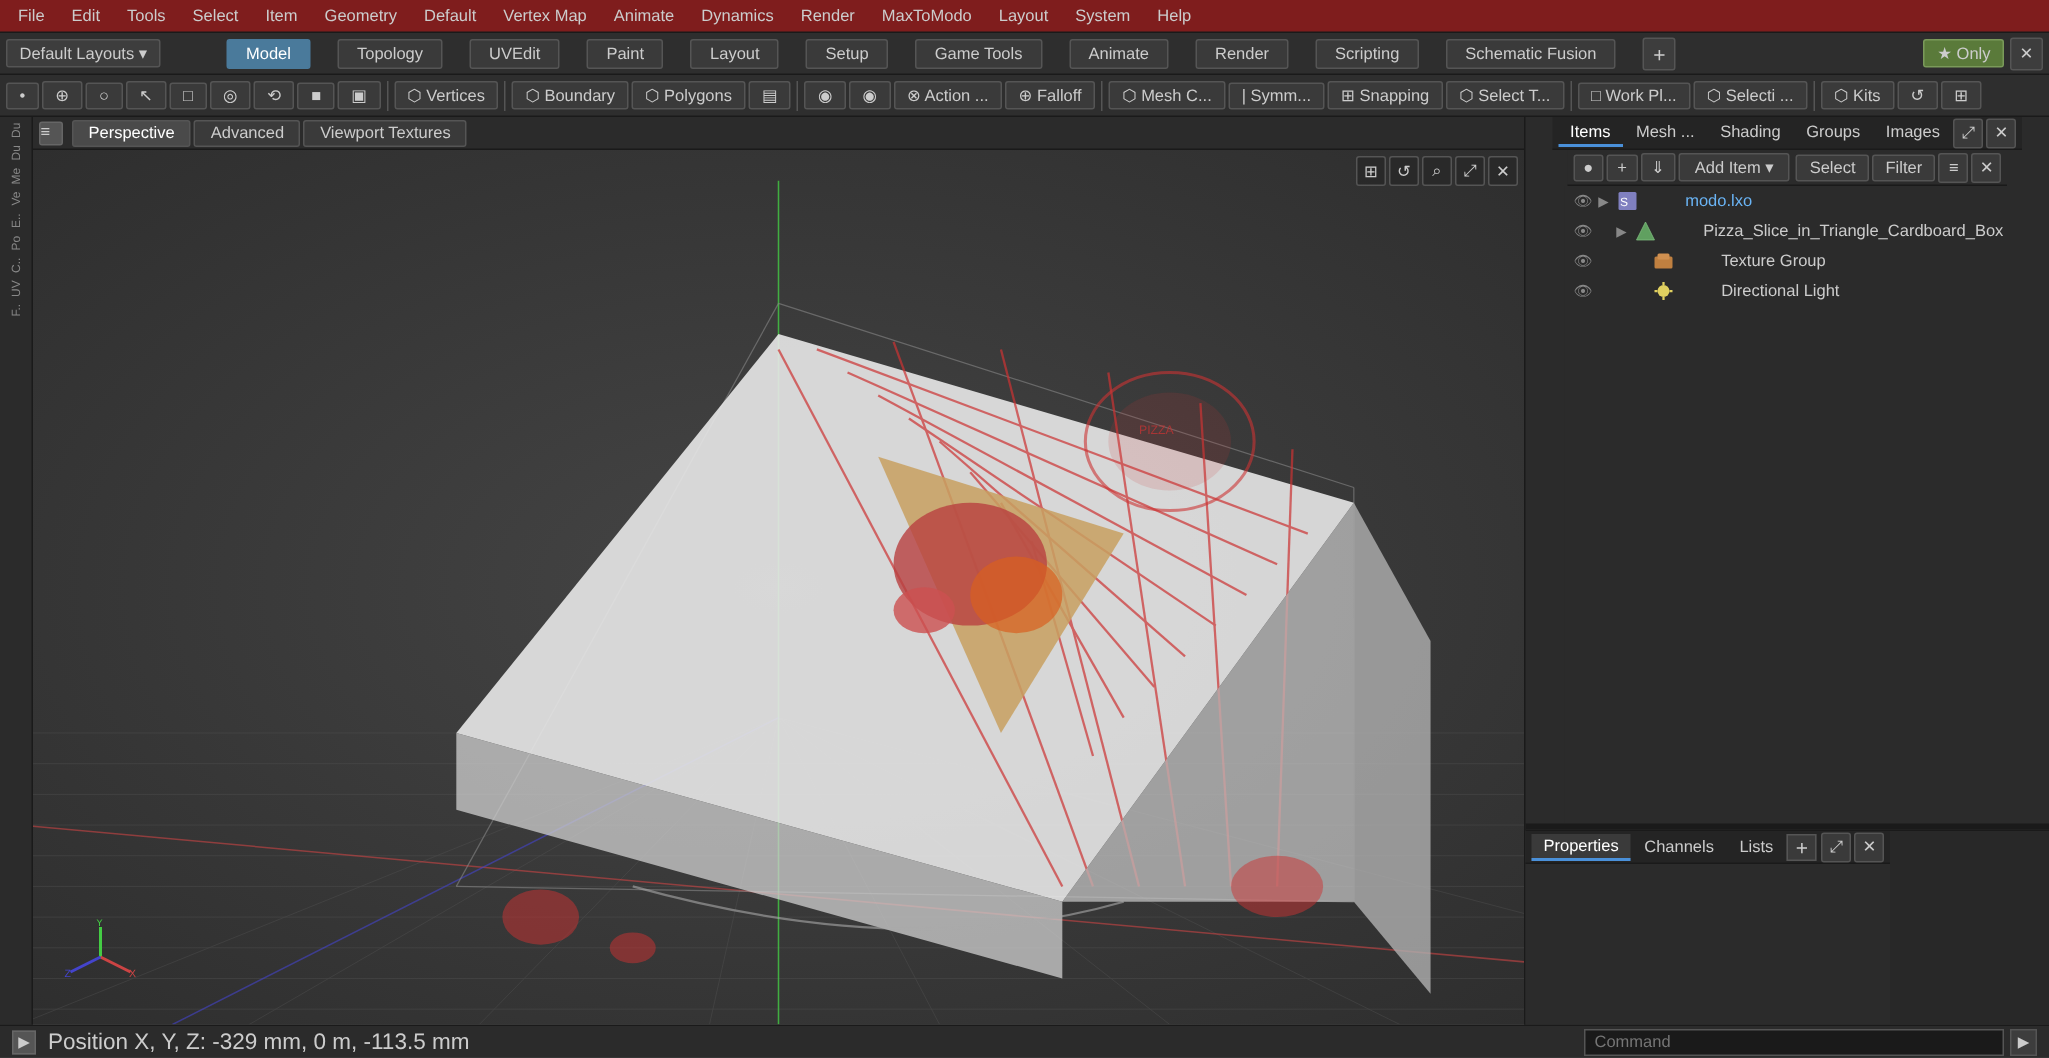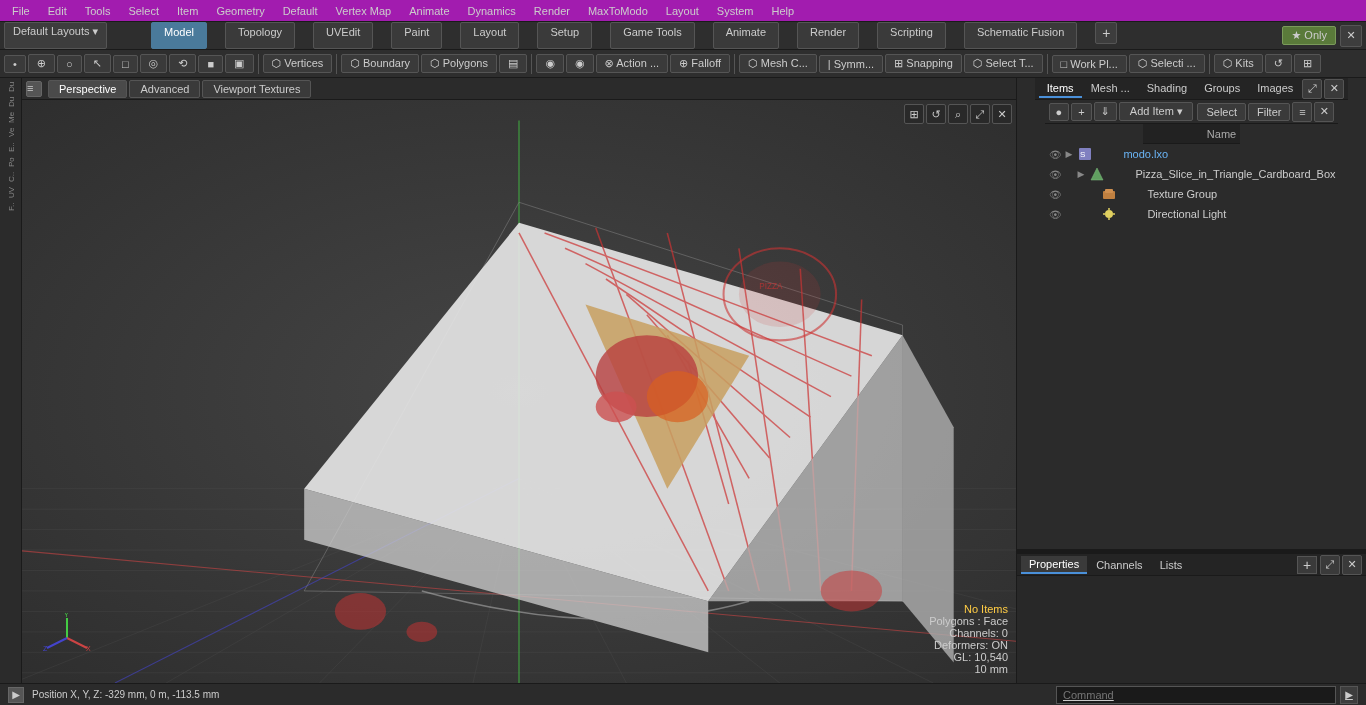--- a/index.html
+++ b/index.html
@@ -1,23 +1,23 @@
 <!DOCTYPE html>
 <html><head>
   <meta charset="utf-8">
   <style>
     * { margin: 0; padding: 0; box-sizing: border-box; }
     body { width: 1366px; height: 705px; background: #3a3a3a; font-family: Arial, sans-serif; font-size: 11px; color: #ccc; overflow: hidden; }
 
     
-    #menu-bar { display: flex; align-items: center; height: 22px; background: #a21caf; border-bottom: 1px solid #1a1a1a; padding: 0 4px; gap: 2px; }
+    #menu-bar { display: flex; align-items: center; height: 22px; background: #7f1d1d; border-bottom: 1px solid #1a1a1a; padding: 0 4px; gap: 2px; }
     .menu-item { padding: 2px 8px; color: #ccc; cursor: pointer; font-size: 11px; }
 
     
-    #toolbar1 { display: flex; height: 28px; background: #2e2e2e; border-bottom: 1px solid #1a1a1a; padding: 0 4px; gap: 18px; }
+    #toolbar1 { display: flex; align-items: center; height: 28px; background: #2e2e2e; border-bottom: 1px solid #1a1a1a; padding: 0 4px; gap: 18px; }
     .tb-layout-dropdown { background: #3d3d3d; border: 1px solid #555; color: #ccc; padding: 2px 8px; font-size: 11px; border-radius: 2px; }
     .tb-tab { padding: 3px 12px; background: #3a3a3a; border: 1px solid #555; color: #ccc; font-size: 11px; border-radius: 2px; cursor: pointer; }
     .tb-tab.active { background: #4a7a9b; color: white; border-color: #4a7a9b; }
     .tb-add-btn { background: #3d3d3d; border: 1px solid #555; color: #ccc; width: 22px; height: 22px; display: flex; align-items: center; justify-content: center; cursor: pointer; font-size: 14px; border-radius: 2px; }
     .tb-star-section { margin-left: auto; display: flex; align-items: center; gap: 4px; }
     .tb-only-btn { background: #5a7a3a; border: 1px solid #7a9a5a; color: #ccc; padding: 2px 8px; font-size: 11px; border-radius: 2px; cursor: pointer; }
     .tb-x-btn { background: #3d3d3d; border: 1px solid #555; color: #ccc; width: 22px; height: 22px; display: flex; align-items: center; justify-content: center; cursor: pointer; border-radius: 2px; }
 
     
     #toolbar2 { display: flex; align-items: center; height: 28px; background: #2e2e2e; border-bottom: 1px solid #1a1a1a; padding: 0 4px; gap: 2px; flex-wrap: nowrap; }
@@ -36,22 +36,22 @@
     #viewport-tabs { display: flex; align-items: center; height: 22px; background: #2b2b2b; border-bottom: 1px solid #1a1a1a; padding: 0 4px; gap: 2px; }
     .vp-tab { padding: 2px 10px; background: #3a3a3a; border: 1px solid #555; color: #ccc; font-size: 11px; border-radius: 2px; cursor: pointer; }
     .vp-tab.active { background: #4a4a4a; color: white; }
     #viewport { flex: 1; position: relative; background: #3c3c3c; overflow: hidden; }
     
     
     #vp-bg { width: 100%; height: 100%; position: absolute; top: 0; left: 0; }
 
     
     #status-bar { height: 22px; background: #2b2b2b; border-top: 1px solid #1a1a1a; display: flex; align-items: center; padding: 0 8px; gap: 8px; }
-    #pos-display { color: #ccc; font-size: 10px; }
-    #command-area { margin-left: auto; display: flex; align-items: center; gap: 4px; text-decoration: underline; }
+    #pos-display { color: #ccc; font-size: 15px; }
+    #command-area { margin-left: auto; display: flex; align-items: center; gap: 4px; }
     #command-input { background: #1a1a1a; border: 1px solid #555; color: #ccc; padding: 1px 6px; font-size: 11px; width: 280px; height: 18px; }
     .cmd-btn { background: #3d3d3d; border: 1px solid #555; color: #ccc; width: 18px; height: 18px; display: flex; align-items: center; justify-content: center; cursor: pointer; font-size: 10px; }
 
     
     #right-panel { width: 350px; background: #2b2b2b; border-left: 1px solid #1a1a1a; display: flex; flex-direction: column; }
     
     
     #items-panel { flex: 1; display: flex; flex-direction: column; align-items: center; }
     #items-tabs { display: flex; align-items: center; height: 22px; background: #242424; border-bottom: 1px solid #1a1a1a; padding: 0 4px; gap: 1px; }
     .items-tab { padding: 2px 8px; color: #ccc; font-size: 11px; cursor: pointer; border-bottom: 2px solid transparent; }
@@ -70,21 +70,21 @@
     #items-list { flex: 1; overflow-y: auto; background: #2b2b2b; }
     .item-row { display: flex; align-items: center; height: 20px; padding: 0 4px; cursor: pointer; }
     .item-eye { width: 16px; height: 16px; margin-right: 2px; display: flex; align-items: center; justify-content: center; color: #888; font-size: 10px; }
     .item-indent { display: inline-block; }
     .item-arrow { width: 12px; color: #888; font-size: 9px; }
     .item-icon { width: 16px; height: 16px; margin-right: 3px; display: flex; align-items: center; justify-content: center; }
     .item-name { color: #ccc; font-size: 11px; margin-left: 27px; }
     .item-name.blue { color: #6ab4f5; }
     
     
-    #props-panel { height: 130px; background: #2b2b2b; border-top: 1px solid #1a1a1a; display: flex; flex-direction: column; }
+    #props-panel { height: 130px; background: #2b2b2b; border-top: 1px solid #1a1a1a; display: flex; flex-direction: row; }
     #props-tabs { display: flex; align-items: center; height: 22px; background: #242424; border-bottom: 1px solid #1a1a1a; padding: 0 4px; gap: 1px; }
     .props-tab { padding: 2px 8px; color: #ccc; font-size: 11px; cursor: pointer; }
     .props-tab.active { background: #3a3a3a; color: white; border-bottom: 2px solid #4a90d9; }
     .props-add-btn { width: 20px; height: 18px; background: #3a3a3a; border: 1px solid #555; color: #ccc; font-size: 14px; display: flex; align-items: center; justify-content: center; cursor: pointer; margin-left: auto; }
     #props-content { flex: 1; background: #282828; }
     #props-icons-row { display: flex; align-items: center; height: 22px; padding: 2px 4px; gap: 2px; justify-content: flex-end; }
 
     
     #vp-info { position: absolute; bottom: 8px; right: 8px; text-align: right; }
     #vp-info div { font-size: 11px; }
@@ -291,28 +291,20 @@
       </svg>
 
       <div id="vp-corner-btns">
         <div class="vp-corner-btn">⊞</div>
         <div class="vp-corner-btn">↺</div>
         <div class="vp-corner-btn">⌕</div>
         <div class="vp-corner-btn">⤢</div>
         <div class="vp-corner-btn">✕</div>
       </div>
 
-      <div id="vp-info">
-        <div class="vp-info-yellow">No Items</div>
-        <div class="vp-info-white">Polygons : Face</div>
-        <div class="vp-info-white">Channels: 0</div>
-        <div class="vp-info-white">Deformers: ON</div>
-        <div class="vp-info-white">GL: 10,540</div>
-        <div class="vp-info-white">10 mm</div>
-      </div>
 
       <div id="axis-indicator">
         <svg width="50" height="50" viewBox="0 0 50 50">
           <line x1="25" y1="25" x2="25" y2="5" stroke="#44cc44" stroke-width="2"></line>
           <line x1="25" y1="25" x2="45" y2="35" stroke="#cc4444" stroke-width="2"></line>
           <line x1="25" y1="25" x2="5" y2="35" stroke="#4444cc" stroke-width="2"></line>
           <text x="22" y="4" fill="#44cc44" font-size="7">Y</text>
           <text x="44" y="38" fill="#cc4444" font-size="7">X</text>
           <text x="1" y="38" fill="#4444cc" font-size="7">Z</text>
         </svg>
@@ -341,23 +333,20 @@
         <div class="it-btn">+</div>
         <div class="it-btn">⇓</div>
         <div class="it-add-item">Add Item ▾</div>
         <div class="it-spacer"></div>
         <div class="it-select-btn">Select</div>
         <div class="it-filter-btn">Filter</div>
         <div class="it-icon-btn">≡</div>
         <div class="it-icon-btn">✕</div>
       </div>
 
-      <div id="items-col-header">
-        <span>Name</span>
-      </div>
 
       <div id="items-list">
 
         <div class="item-row">
           <div class="item-eye">👁</div>
           <div class="item-indent" style="width:0px;"></div>
           <div class="item-arrow">▶</div>
           <div class="item-icon">
             <svg width="14" height="14" viewBox="0 0 14 14">
               <rect x="1" y="1" width="12" height="12" fill="#8080c0" rx="1"></rect>

